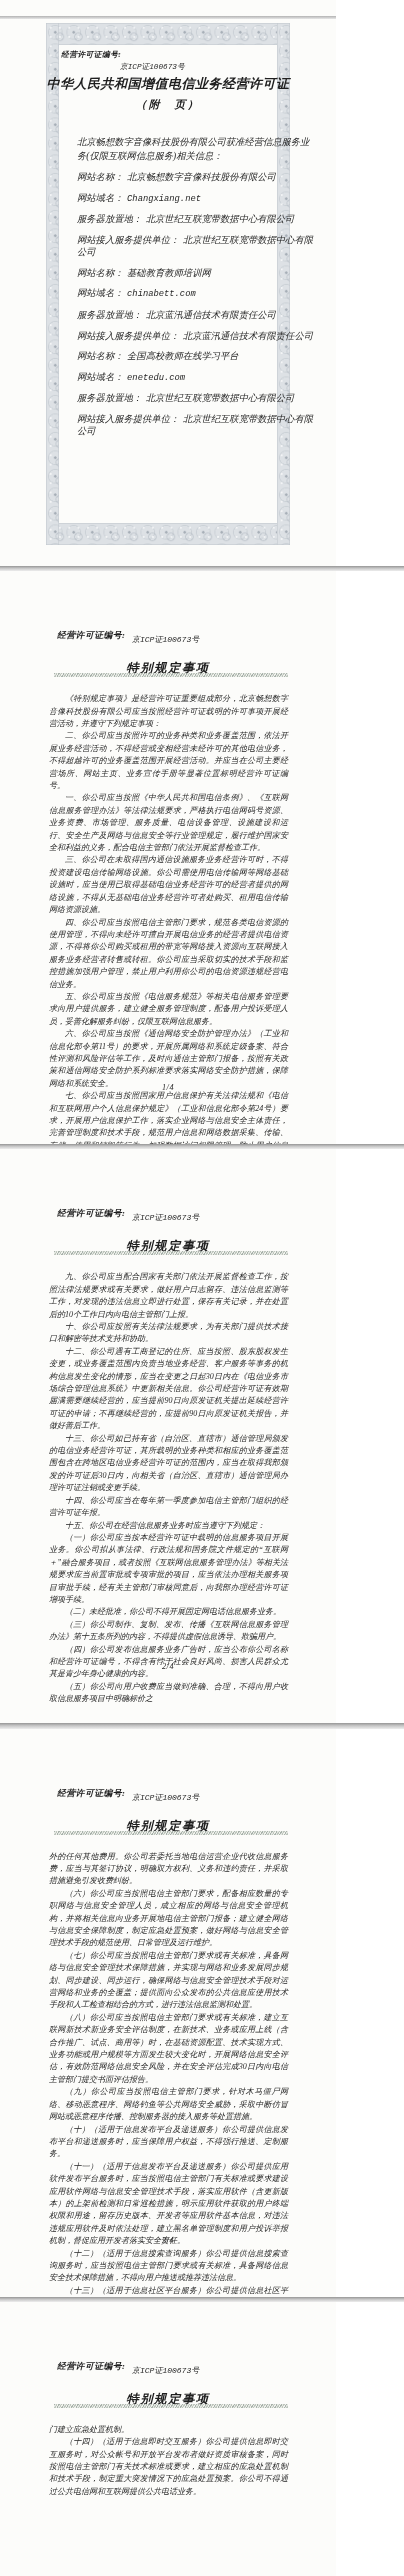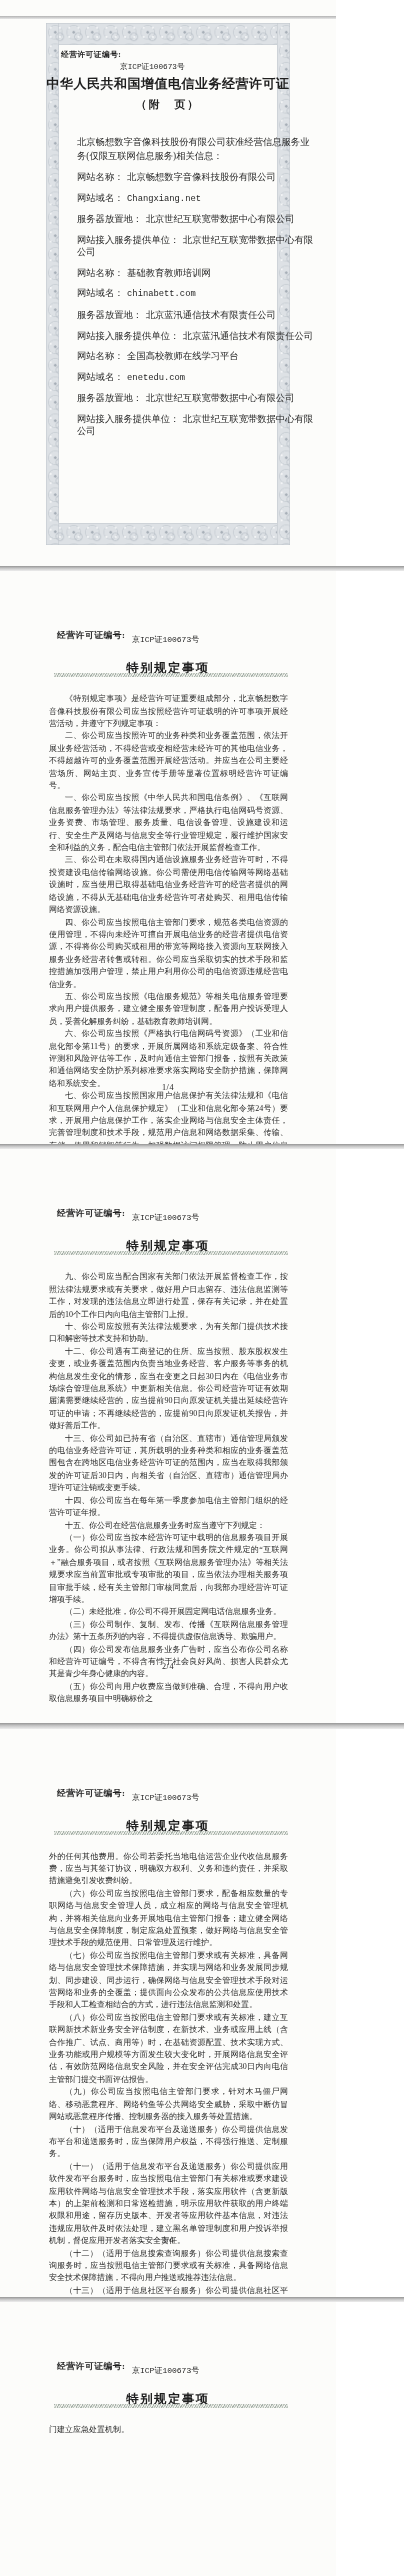--- a/index.html
+++ b/index.html
@@ -1,18 +1,18 @@
 <!DOCTYPE html>
 <html style="font-size:8.2px"><head>
 <meta charset="utf-8">
 <style>
   html,body{margin:0;padding:0;}
   body{width:405px;background:#ffffff;font-family:"Liberation Serif","DejaVu Serif",serif;color:#1f1f1f;}
   .doc{width:405px;}
-  .sheet{position:relative;width:336px;background:#fcfcfa;overflow:hidden;}
+  .sheet{position:relative;width:336px;background:#fcfcfa;overflow:hidden;font-style:italic;}
   #sheet1{height:566px;}
   #sheet2{height:573px;}
   #sheet3{height:574px;}
   #sheet4{height:568px;}
   #sheet5{height:572px;}
   .gap{height:5.2px;background:linear-gradient(to bottom,#969696 0,#c6c6c6 45%,#ededed 100%);}
   
   .top-edge{position:absolute;top:16px;left:0;right:0;height:3.1px;background:linear-gradient(to bottom,#b3b3b3,#e7e7e7);}
   .frame{position:absolute;background-color:#dde1e5;
     background-image:
@@ -85,22 +85,22 @@
     <span class="num-label">经营许可证编号:</span>
     <span class="num-value">京ICP证100673号</span>
     <h2 class="p-title">特别规定事项</h2>
     <div class="hatch"></div>
     <div class="p-body">
       <p class="para">《特别规定事项》是经营许可证重要组成部分，北京畅想数字音像科技股份有限公司应当按照经营许可证载明的许可事项开展经营活动，并遵守下列规定事项：</p>
       <p class="para">二、你公司应当按照许可的业务种类和业务覆盖范围，依法开展业务经营活动，不得经营或变相经营未经许可的其他电信业务，不得超越许可的业务覆盖范围开展经营活动。并应当在公司主要经营场所、网站主页、业务宣传手册等显著位置标明经营许可证编号。</p>
       <p class="para">一、你公司应当按照《中华人民共和国电信条例》、《互联网信息服务管理办法》等法律法规要求，严格执行电信网码号资源、业务资费、市场管理、服务质量、电信设备管理、设施建设和运行、安全生产及网络与信息安全等行业管理规定，履行维护国家安全和利益的义务，配合电信主管部门依法开展监督检查工作。</p>
       <p class="para">三、你公司在未取得国内通信设施服务业务经营许可时，不得投资建设电信传输网络设施。你公司需使用电信传输网等网络基础设施时，应当使用已取得基础电信业务经营许可的经营者提供的网络设施，不得从无基础电信业务经营许可者处购买、租用电信传输网络资源设施。</p>
       <p class="para">四、你公司应当按照电信主管部门要求，规范各类电信资源的使用管理，不得向未经许可擅自开展电信业务的经营者提供电信资源，不得将你公司购买或租用的带宽等网络接入资源向互联网接入服务业务经营者转售或转租。你公司应当采取切实的技术手段和监控措施加强用户管理，禁止用户利用你公司的电信资源违规经营电信业务。</p>
-      <p class="para">五、你公司应当按照《电信服务规范》等相关电信服务管理要求向用户提供服务，建立健全服务管理制度，配备用户投诉受理人员，妥善化解服务纠纷，基础教育教师培训网。</p>
-      <p class="para">六、你公司应当按照《严格执行电信网码号资源》（工业和信息化部令第11号）的要求，开展所属网络和系统定级备案、符合性评测和风险评估等工作，及时向通信主管部门报备，按照有关政策和通信网络安全防护系列标准要求落实网络安全防护措施，保障网络和系统安全。</p>
+      <p class="para">五、你公司应当按照《电信服务规范》等相关电信服务管理要求向用户提供服务，建立健全服务管理制度，配备用户投诉受理人员，妥善化解服务纠纷，仅限互联网信息服务。</p>
+      <p class="para">六、你公司应当按照《通信网络安全防护管理办法》（工业和信息化部令第11号）的要求，开展所属网络和系统定级备案、符合性评测和风险评估等工作，及时向通信主管部门报备，按照有关政策和通信网络安全防护系列标准要求落实网络安全防护措施，保障网络和系统安全。</p>
       <p class="para">七、你公司应当按照国家用户信息保护有关法律法规和《电信和互联网用户个人信息保护规定》（工业和信息化部令第24号）要求，开展用户信息保护工作，落实企业网络与信息安全主体责任，完善管理制度和技术手段，规范用户信息和网络数据采集、传输、存储、使用和销毁等行为，加强数据访问权限管理，防止用户信息和数据泄露。</p>
       <p class="para">八、你公司应当按照电信主管部门要求，在发生大规模用户个人信息泄露事件、影响大量用户的服务中断事件等重大网络安全事件时，立即采取应急措施，控制影响范围，消除安全危害，并第一时间向电信主管部门报告，根据电信主管部门要求采取应急处置措施。</p>
     </div>
     <p class="p-footer">1/4</p>
   </section>
 
   <div class="gap"></div>
 
   <section class="sheet prov" id="sheet3">
     <span class="num-label">经营许可证编号:</span>
@@ -146,18 +146,19 @@
 
   <div class="gap"></div>
 
   <section class="sheet prov" id="sheet5">
     <span class="num-label">经营许可证编号:</span>
     <span class="num-value">京ICP证100673号</span>
     <h2 class="p-title">特别规定事项</h2>
     <div class="hatch"></div>
     <div class="p-body">
       <p class="para cont">门建立应急处置机制。</p>
+      <p class="para">（十四）（适用于信息即时交互服务）你公司提供信息即时交互服务时，对公众帐号和开放平台发布者做好资质审核备案，同时按照电信主管部门有关技术标准或要求，建立相应的应急处置机制和技术手段，制定重大突发情况下的应急处置预案。你公司不得通过公共电信网和互联网提供公共电话业务。</p>
     </div>
 
   </section>
 
 </div>
 
 
 </body></html>

